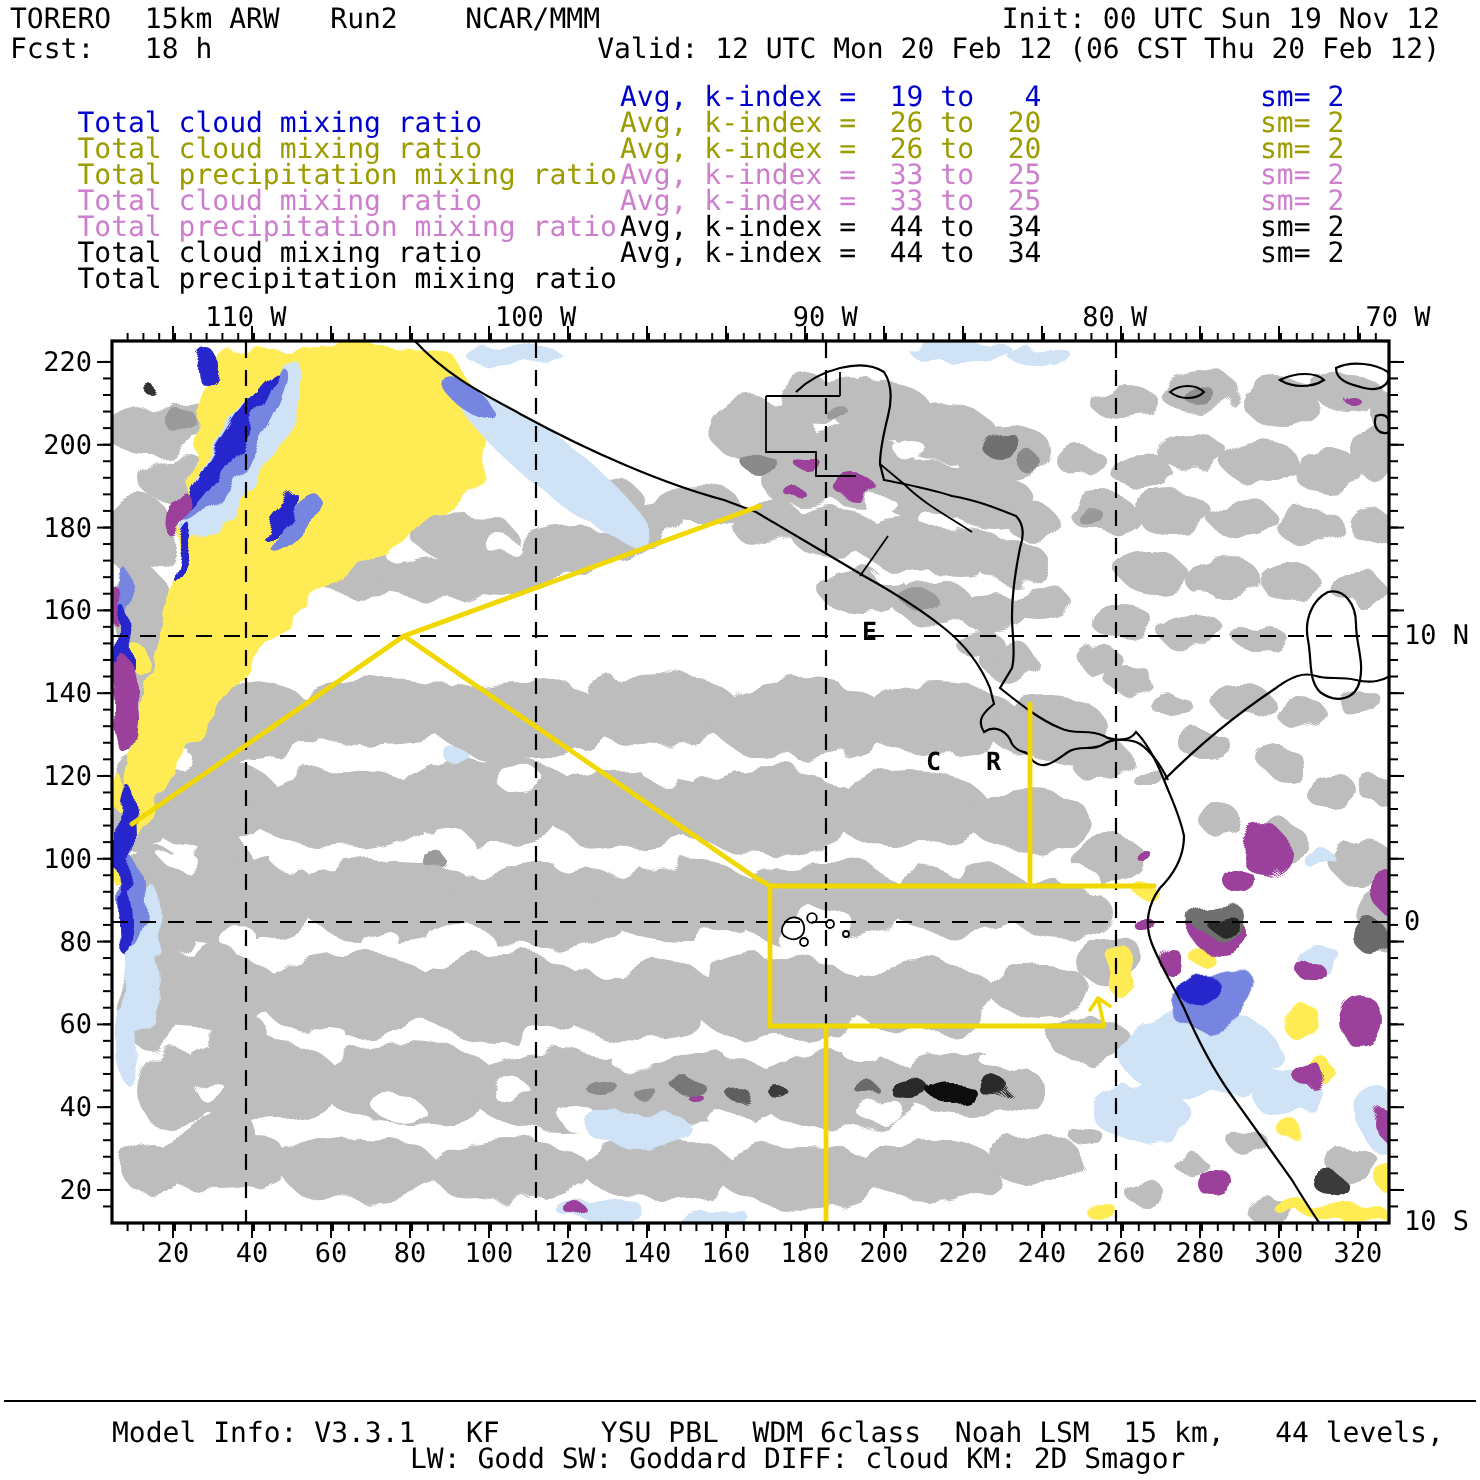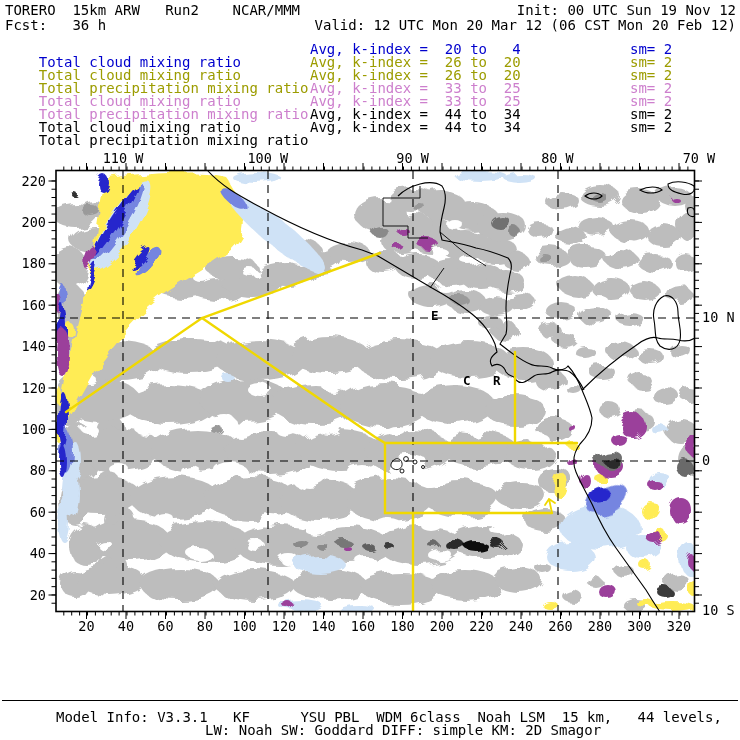--- a/index.html
+++ b/index.html
@@ -1,18 +1,18 @@
 <!DOCTYPE html>
 <html><head>
 <meta charset="utf-8">
 <style>
   html,body{margin:0;padding:0;background:#fff;}
   body{width:740px;height:740px;position:relative;overflow:hidden;
        font-family:"DejaVu Sans Mono",monospace;color:#000;}
-  .hdr{position:absolute;left:5px;top:3px;right:4px;}
+  .hdr{position:absolute;left:5px;top:3px;right:20px;}
   .hline{display:flex;justify-content:space-between;white-space:pre;
          font-size:14px;line-height:15px;}
   .legend{position:absolute;left:5px;top:43px;width:731px;}
   .lrow{position:relative;height:13px;white-space:pre;font-size:14px;line-height:13px;}
   .lrow .k{position:absolute;left:305px;top:0;}
   .lrow .s{position:absolute;left:625px;top:0;}
   #map-svg{position:absolute;left:0;top:0;}
   .ftr{position:absolute;white-space:pre;font-size:14px;line-height:13px;}
   #footer-rule{position:absolute;left:2px;top:700px;width:736px;height:1px;background:#000;}
   svg text{font-family:"DejaVu Sans Mono",monospace;font-size:13.5px;fill:#000;}
@@ -761,29 +761,29 @@
       <text x="702" y="615" text-anchor="start">10 S</text>
     </g>
 </svg>
 
 <div class="hdr">
   <div class="hline">
     <span>TORERO  15km ARW   Run2    NCAR/MMM</span>
     <span>Init: 00 UTC Sun 19 Nov 12</span>
   </div>
   <div class="hline">
-    <span>Fcst:   36 h</span>
-    <span>Valid: 12 UTC Mon 20 Mar 12 (06 CST Mon 20 Feb 12)</span>
+    <span>Fcst:   18 h</span>
+    <span>Valid: 12 UTC Mon 20 Feb 12 (06 CST Thu 20 Feb 12)</span>
   </div>
 </div>
 
 <div class="legend">
   <div class="lrow" style="color: rgb(0, 0, 205);">
     <span>Total cloud mixing ratio</span>
-    <span class="k">Avg, k-index =  20 to   4</span>
+    <span class="k">Avg, k-index =  19 to   4</span>
     <span class="s">sm= 2</span>
   </div>
   <div class="lrow" style="color: rgb(156, 156, 0);">
     <span>Total cloud mixing ratio</span>
     <span class="k">Avg, k-index =  26 to  20</span>
     <span class="s">sm= 2</span>
   </div>
   <div class="lrow" style="color: rgb(156, 156, 0);">
     <span>Total precipitation mixing ratio</span>
     <span class="k">Avg, k-index =  26 to  20</span>
@@ -806,13 +806,13 @@
   </div>
   <div class="lrow" style="color: rgb(0, 0, 0);">
     <span>Total precipitation mixing ratio</span>
     <span class="k">Avg, k-index =  44 to  34</span>
     <span class="s">sm= 2</span>
   </div>
 </div>
 
 <div id="footer-rule"></div>
 <div class="ftr" style="left:56px;top:711px">Model Info: V3.3.1   KF      YSU PBL  WDM 6class  Noah LSM  15 km,   44 levels,   53 sec</div>
-<div class="ftr" style="left:205px;top:724px">LW: Noah SW: Goddard DIFF: simple KM: 2D Smagor</div>
+<div class="ftr" style="left:205px;top:724px">LW: Godd SW: Goddard DIFF: cloud KM: 2D Smagor</div>
 
 </body></html>

